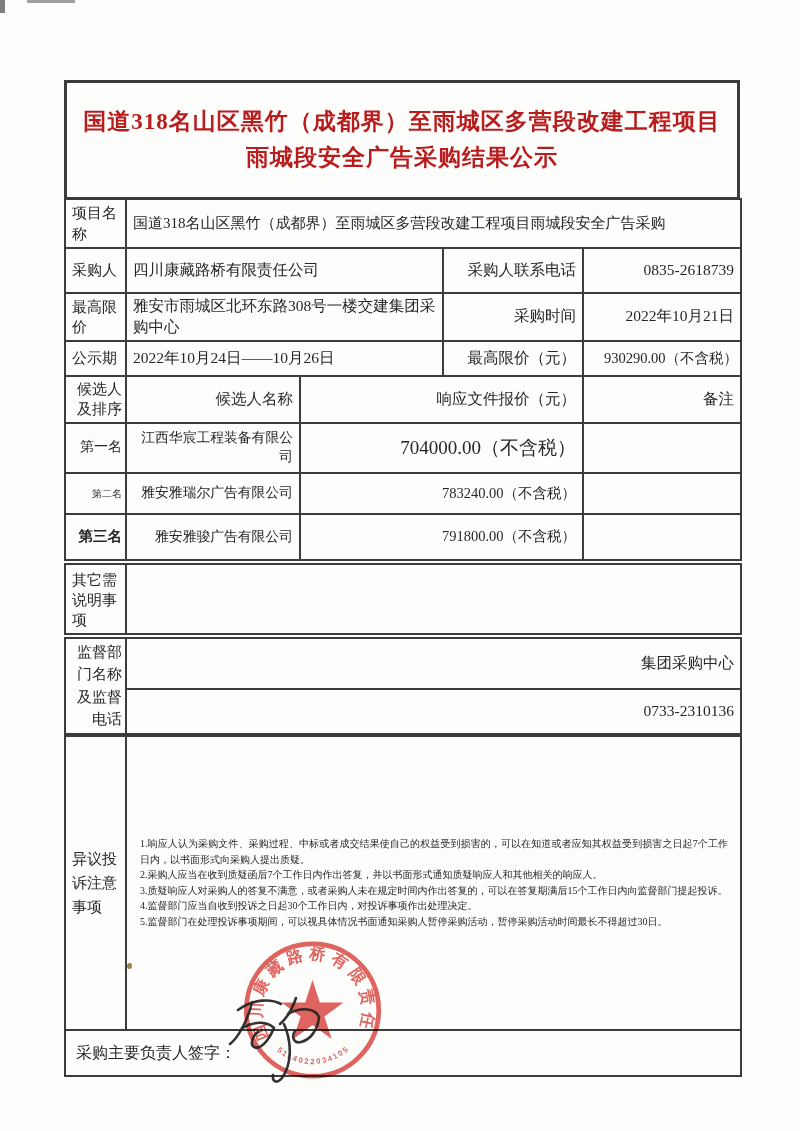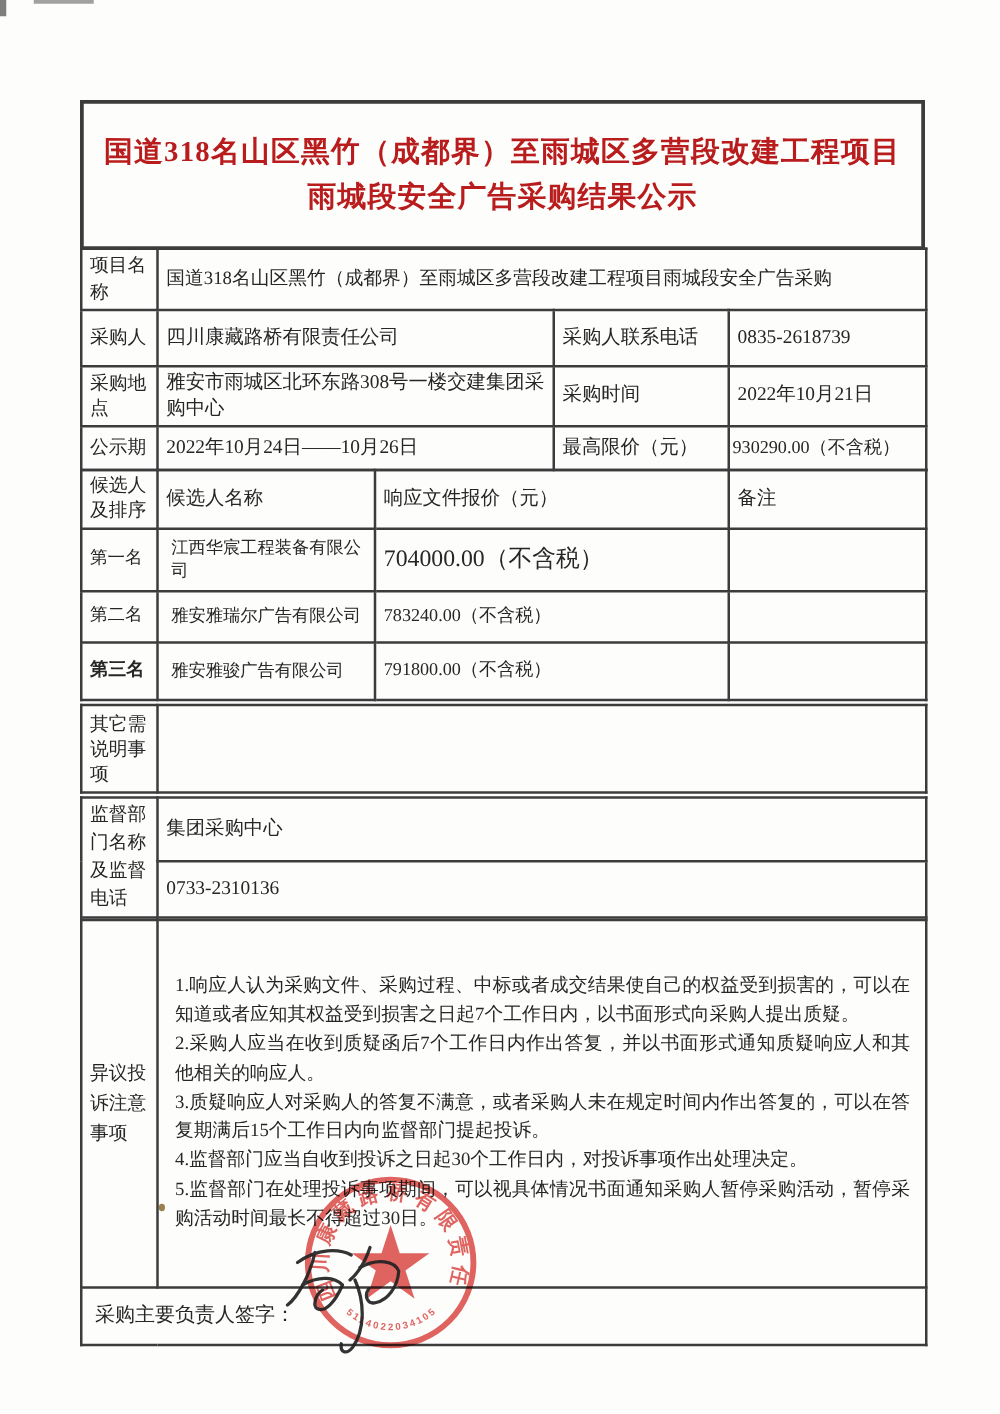--- a/index.html
+++ b/index.html
@@ -25,24 +25,24 @@
   }
   table.sec{border-collapse:collapse;width:676px;table-layout:fixed;}
   .gap2{margin-top:2px;}   
   .gap0{margin-top:-2px;border-radius:20px;}  
   td{
     border:2px solid #3c3c3c;font-size:15.5px;line-height:1.35;
     padding:2px 6px;vertical-align:middle;color:#262626;
     overflow:hidden;word-break:break-all;
   }
   td.lab{padding:2px 3px 2px 6px;font-size:15px;}
-  td.c{text-align:left;}
+  td.c{text-align:right;}
   td.small{font-size:14.5px;padding:1px 2px;margin-top:12px;}
   td.name{font-size:13.8px;padding-left:10px;}
-  td.notes{font-size:15px;line-height:1.55;padding:8px 12px 8px 13px;}
+  td.notes{font-size:10px;line-height:1.55;padding:8px 12px 8px 13px;}
   td.notes p{margin:0;text-align:justify;}
   td.sig{font-size:16px;padding-left:10px;}
 
   .stamp{position:absolute;left:221px;top:924px;width:183px;height:172px;z-index:3;mix-blend-mode:multiply;opacity:.88;}
   .signature{position:absolute;left:224px;top:984px;width:136px;height:106px;z-index:4;opacity:.92;}
 </style>
 </head>
 <body>
 
 <div class="page">
@@ -70,21 +70,21 @@
         <td class="lab">项目名称</td>
         <td colspan="3" style="font-size:15px">国道318名山区黑竹（成都界）至雨城区多营段改建工程项目雨城段安全广告采购</td>
       </tr>
       <tr style="height:45px">
         <td class="lab">采购人</td>
         <td>四川康藏路桥有限责任公司</td>
         <td class="c">采购人联系电话</td>
         <td class="c">0835-2618739</td>
       </tr>
       <tr style="height:47px">
-        <td class="lab">采购地点</td>
+        <td class="lab">最高限价</td>
         <td>雅安市雨城区北环东路308号一楼交建集团采购中心</td>
         <td class="c">采购时间</td>
         <td class="c">2022年10月21日</td>
       </tr>
       <tr style="height:35px">
         <td class="lab">公示期</td>
         <td>2022年10月24日——10月26日</td>
         <td class="c">最高限价（元）</td>
         <td class="c small">930290.00（不含税）</td>
       </tr>
@@ -105,21 +105,21 @@
         <td class="c">响应文件报价（元）</td>
         <td class="c">备注</td>
       </tr>
       <tr style="height:50px">
         <td class="lab c" style="font-size:14px">第一名</td>
         <td class="c name">江西华宸工程装备有限公司</td>
         <td class="c" style="font-size:19px">704000.00（不含税）</td>
         <td></td>
       </tr>
       <tr style="height:41px">
-        <td class="lab c" style="font-size:14px">第二名</td>
+        <td class="lab c" style="font-size:10px">第二名</td>
         <td class="c name">雅安雅瑞尔广告有限公司</td>
         <td class="c" style="font-size:14.5px">783240.00（不含税）</td>
         <td></td>
       </tr>
       <tr style="height:46px">
         <td class="lab c" style="font-size:14.5px;font-weight:bold">第三名</td>
         <td class="c name">雅安雅骏广告有限公司</td>
         <td class="c" style="font-size:14.5px">791800.00（不含税）</td>
         <td></td>
       </tr>

